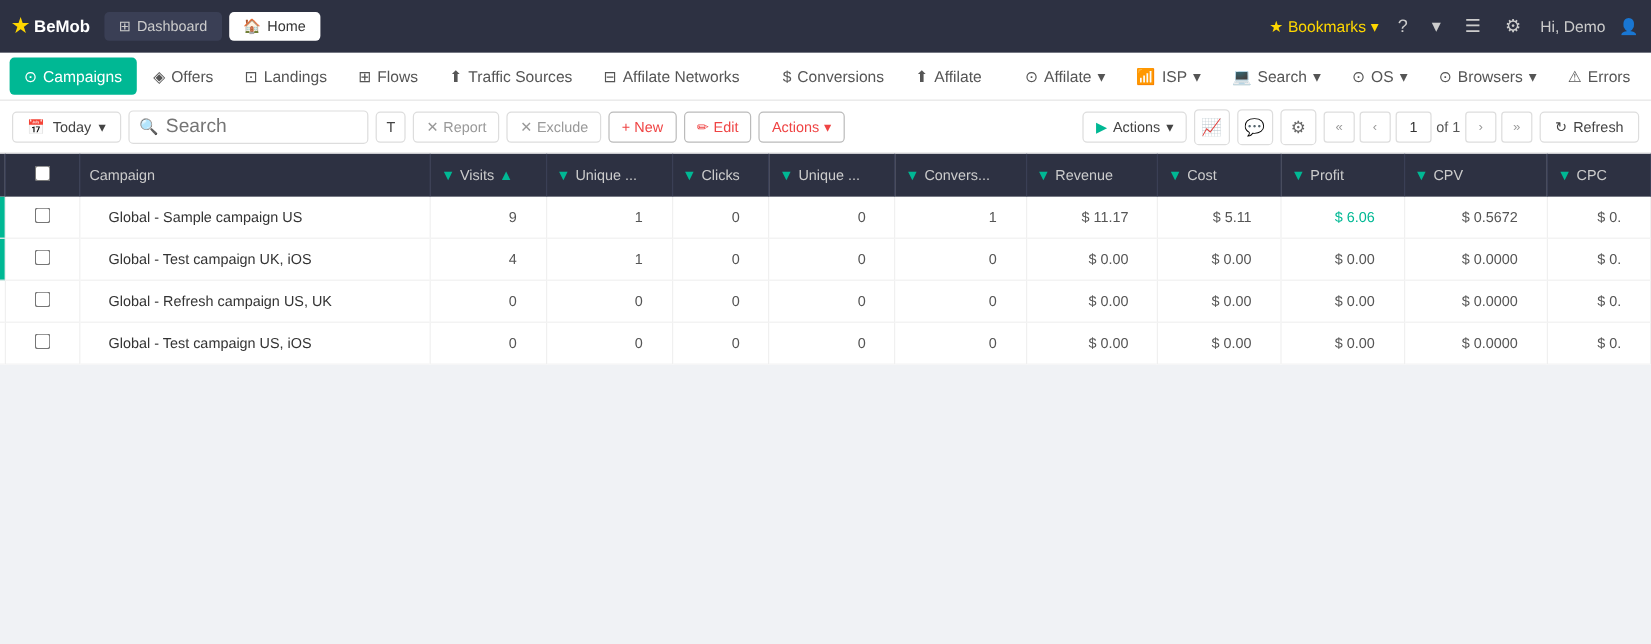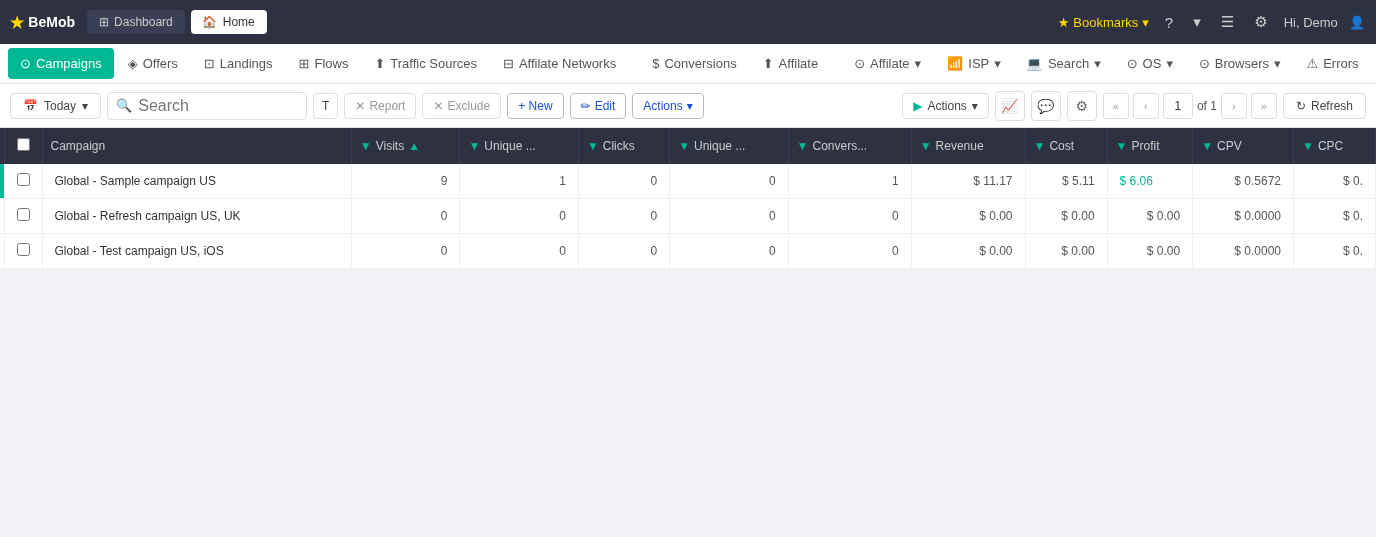--- a/index.html
+++ b/index.html
@@ -136,21 +136,21 @@
       background: #fff;
       border: 1px solid #ddd;
       padding: 5px 10px;
       border-radius: 4px;
       cursor: pointer;
       font-size: 12px;
       color: #999;
       display: flex; align-items: center; gap: 4px;
     }
     .toolbar-btn.new-btn {
-      color: #1d4ed8;
+      color: #ef4444;
       border-color: #bbb;
     }
     .toolbar-right {
       margin-left: auto;
       display: flex; align-items: center; gap: 6px;
     }
     .active-btn {
       background: #fff;
       border: 1px solid #ddd;
       padding: 5px 10px;
@@ -228,27 +228,27 @@
     }
     thead th:first-child { width: 30px; }
     thead th .th-inner {
       display: flex; align-items: center; gap: 4px;
     }
     tbody tr {
       border-bottom: 1px solid #f0f0f0;
       background: #fff;
     }
     tbody td {
-      padding: 9px 12px;
+      padding: 9px 24px;
       border-right: 1px solid #f0f0f0;
       white-space: nowrap;
     }
     tbody td.campaign-name { font-size: 12px; color: #333; min-width: 200px; }
     tbody td.num { text-align: right; color: #555; }
-    tbody td.profit-pos { color: #00b894; text-align: left; font-weight: 500; }
+    tbody td.profit-pos { color: #00b894; text-align: right; font-weight: 500; }
     .checkbox-cell { width: 30px; text-align: center; }
   </style>
 </head>
 <body>
 
 <nav class="top-nav">
   <div class="logo">
     <span class="logo-icon">★</span>
     <span>BeMob</span>
   </div>
@@ -482,20 +482,35 @@
           <td class="num">0</td>
           <td class="num">0</td>
           <td class="num">1</td>
           <td class="num">$ 11.17</td>
           <td class="num">$ 5.11</td>
           <td class="profit-pos">$ 6.06</td>
           <td class="num">$ 0.5672</td>
           <td class="num">$ 0.</td>
         </tr>
         <tr>
+          <td style="width: 4px; padding: 0px; background: rgb(0, 184, 148);"></td>
+          <td class="checkbox-cell"><input type="checkbox" style=""></td>
+          <td class="campaign-name">Global - Test campaign UK, iOS</td>
+          <td class="num">4</td>
+          <td class="num">1</td>
+          <td class="num">0</td>
+          <td class="num">0</td>
+          <td class="num">0</td>
+          <td class="num">$ 0.00</td>
+          <td class="num">$ 0.00</td>
+          <td class="num">$ 0.00</td>
+          <td class="num">$ 0.0000</td>
+          <td class="num">$ 0.</td>
+        </tr>
+        <tr>
           <td style="width: 4px; padding: 0px;"></td>
           <td class="checkbox-cell"><input type="checkbox" style=""></td>
           <td class="campaign-name">Global - Refresh campaign US, UK</td>
           <td class="num">0</td>
           <td class="num">0</td>
           <td class="num">0</td>
           <td class="num">0</td>
           <td class="num">0</td>
           <td class="num">$ 0.00</td>
           <td class="num">$ 0.00</td>

